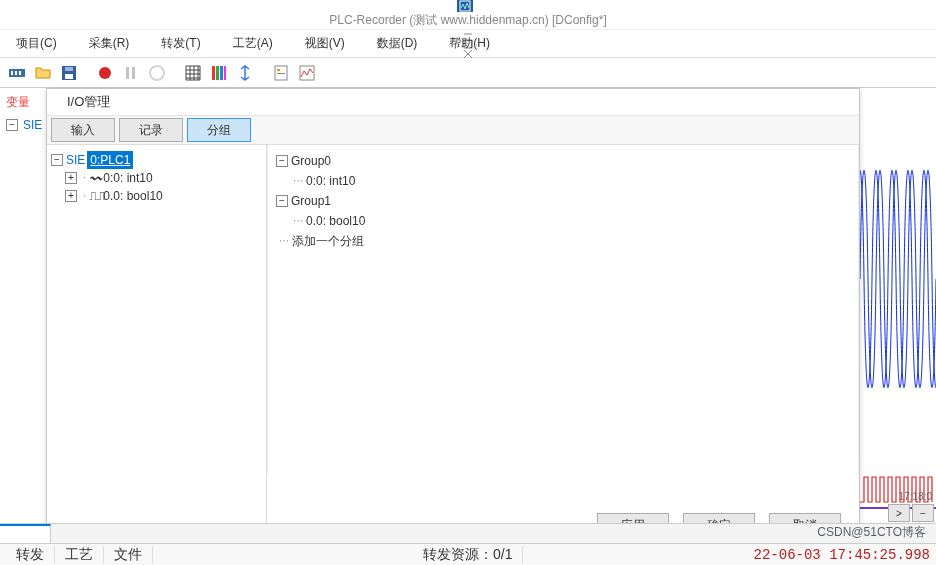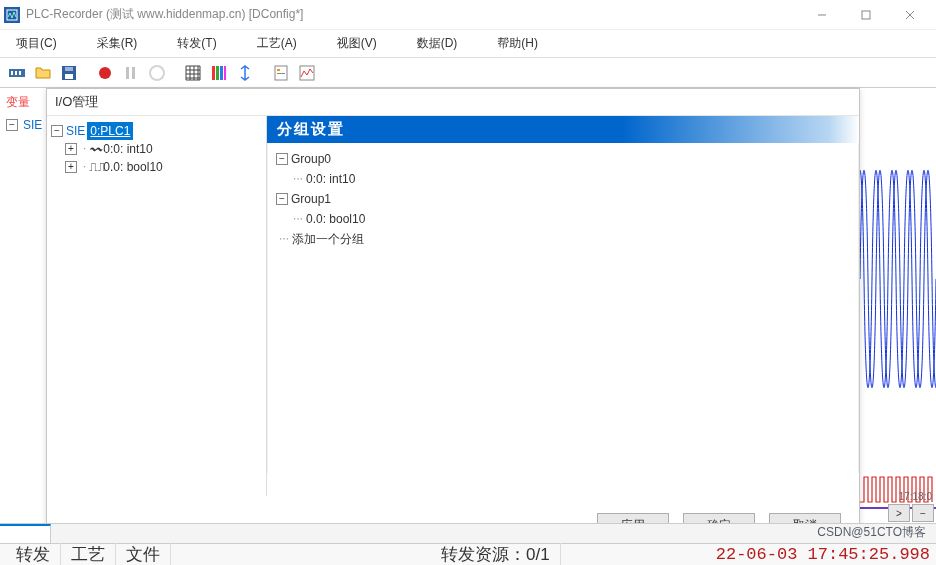--- a/index.html
+++ b/index.html
@@ -1,38 +1,38 @@
 <!DOCTYPE html>
 <html><head>
 <meta charset="utf-8">
 <style>
 * { box-sizing: border-box; font-family: "Microsoft YaHei", "Segoe UI", sans-serif; }
 body { margin: 0; width: 936px; height: 565px; background: #fff; overflow: hidden; position: relative; font-size: 12px; color: #333; }
 
-.titlebar { height: 30px; background: #fff; display: flex; align-items: center; padding: 0 4px; border-bottom: 1px solid #eee; }
+.titlebar { height: 30px; background: #fff; display: flex; align-items: center; padding: 0 4px; border-bottom: 1px solid #eee; flex-direction: column; }
 .titlebar .appicon { width: 16px; height: 16px; background: #1e5fa8; margin-right: 6px; display: inline-flex; align-items: center; justify-content: center; }
 .titlebar .appicon svg { width: 12px; height: 12px; }
 .titlebar .title { color: #888; font-size: 12px; flex: 1; }
 .winbtn { width: 44px; height: 30px; display: flex; align-items: center; justify-content: center; color: #888; }
 
-.menubar { height: 28px; display: flex; align-items: center; padding: 0 6px; gap: 20px; border-bottom: 1px solid #ddd; }
+.menubar { height: 28px; display: flex; align-items: center; padding: 0 6px; gap: 12px; border-bottom: 1px solid #ddd; }
 .menubar .menuitem { padding: 4px 10px; color: #333; }
 
 .toolbar { height: 30px; display: flex; align-items: center; padding: 0 6px; gap: 4px; border-bottom: 1px solid #ccc; }
 .tbtn { width: 22px; height: 22px; display: flex; align-items: center; justify-content: center; border: 1px solid transparent; }
 .tbtn svg { width: 18px; height: 18px; }
 
 .main { position: relative; height: 430px; background: #fff; }
 .side-label { position: absolute; left: 6px; top: 6px; font-size: 12px; color: #ef4444; }
 .side-tree-root { position: absolute; left: 6px; top: 30px; font-size: 12px; }
 .side-tree-root .rootitem { display: flex; align-items: center; gap: 2px; }
 .side-tree-root .rootlabel { color: #0a6ed1; font-weight: 500; }
 
 .dialog { position: absolute; left: 46px; top: 0; width: 814px; height: 460px; background: #fff; border: 1px solid #c5c5c5; box-shadow: 0 2px 6px rgba(0,0,0,.15); }
-.dlg-title { padding: 4px 8px; font-size: 13px; border-bottom: 1px solid #e5e5e5; }
+.dlg-title { padding: 4px 20px; font-size: 13px; border-bottom: 1px solid #e5e5e5; }
 .dlg-tabs { display: flex; align-items: center; background: #f7f7f7; border-bottom: 1px solid #ddd; padding: 2px 4px; }
 .dlg-tab { width: 64px; height: 24px; margin-right: 4px; display: flex; align-items: center; justify-content: center; background: #e8e8e8; border: 1px solid #adadad; font-size: 12px; color: #333; }
 .dlg-tab.active { background: #cce4f7; border: 1px solid #3399ff; }
 
 .dlg-body { display: flex; height: 380px; }
 .dlg-left { width: 220px; border-right: 1px solid #ddd; padding: 6px 4px; font-size: 12px; overflow: auto; }
 .tree-node { display: flex; align-items: center; height: 18px; line-height: 18px; }
 .tree-toggle { width: 12px; height: 12px; border: 1px solid #888; display: inline-flex; align-items: center; justify-content: center; margin-right: 3px; font-size: 10px; line-height: 1; }
 .tree-dot { margin: 0 3px; font-size: 10px; color: #888; }
 .node-label { white-space: nowrap; }
@@ -53,21 +53,21 @@
 .sine-svg { width: 100%; height: 370px; }
 .sq-svg { width: 100%; height: 44px; }
 .time-label { position: absolute; right: 4px; bottom: 22px; font-size: 10px; color: #666; }
 .chart-bottom-btns { position: absolute; right: 2px; bottom: 2px; display: flex; gap: 2px; }
 .chart-bottom-btns .sbtn { width: 22px; height: 18px; border: 1px solid #adadad; background: #e8e8e8; display: flex; align-items: center; justify-content: center; font-size: 10px; }
 
 .bottom-tabs { position: absolute; left: 0; bottom: 22px; height: 20px; display: flex; border-top: 1px solid #ccc; width: 100%; background: #f4f4f4; }
 .btab { padding: 18px 10px; border-right: 1px solid #ccc; background: #fff; font-size: 10px; }
 .btab.current { background: #fff; border-top: 2px solid #0078d4; }
 
-.statusbar { position: absolute; left: 0; bottom: 0; height: 22px; width: 100%; display: flex; align-items: center; border-top: 1px solid #ccc; font-size: 17px; padding: 0 6px; background: #f8f8f8; }
+.statusbar { position: absolute; left: 0; bottom: 0; height: 22px; width: 100%; display: flex; align-items: center; border-top: 1px solid #ccc; font-size: 14px; padding: 0 6px; background: #f8f8f8; }
 .statusbar .sseg { padding: 0 10px; border-right: 1px solid #ddd; }
 .statusbar .right { margin-left: auto; color: #b91c1c; font-family: Liberation Mono, monospace; }
 .watermark { position: absolute; right: 10px; bottom: 24px; color: #0f172a; font-size: 12px; opacity: .7; }
 </style>
 </head>
 <body>
 
 <div class="titlebar">
   <span class="appicon">
     <svg viewBox="0 0 12 12">
@@ -198,20 +198,25 @@
     </svg>
     <div class="time-label">17:18:0</div>
     <div class="chart-bottom-btns">
       <div class="sbtn">&gt;</div>
       <div class="sbtn">−</div>
     </div>
   </div>
 
   <div class="dialog">
     <div class="dlg-title">I/O管理</div>
+    <div class="dlg-tabs">
+      <div class="dlg-tab">输入</div>
+      <div class="dlg-tab">记录</div>
+      <div class="dlg-tab active">分组</div>
+    </div>
     <div class="dlg-body">
       <div class="dlg-left">
         <div class="tree-node">
           <span class="tree-toggle">−</span>
           <span class="node-label sie">SIE</span>
           <span style="width:2px"></span>
           <span class="node-label selected">0:PLC1</span>
         </div>
         <div class="child">
           <div class="tree-node">
@@ -223,21 +228,20 @@
           <div class="tree-node">
             <span class="tree-toggle">+</span>
             <span class="tree-dot">·</span>
             <span class="wave-icon">⎍⎍</span>
             <span class="node-label">0.0: bool10</span>
           </div>
         </div>
       </div>
 
       <div class="dlg-right">
-        <div class="grp-header">分组设置</div>
         <div class="grp-tree">
           <div class="tree-node">
             <span class="tree-toggle">−</span>
             <span class="node-label">Group0</span>
           </div>
           <div class="child">
             <div class="tree-node">
               <span class="tree-dot">⋯</span>
               <span class="node-label">0:0: int10</span>
             </div>

